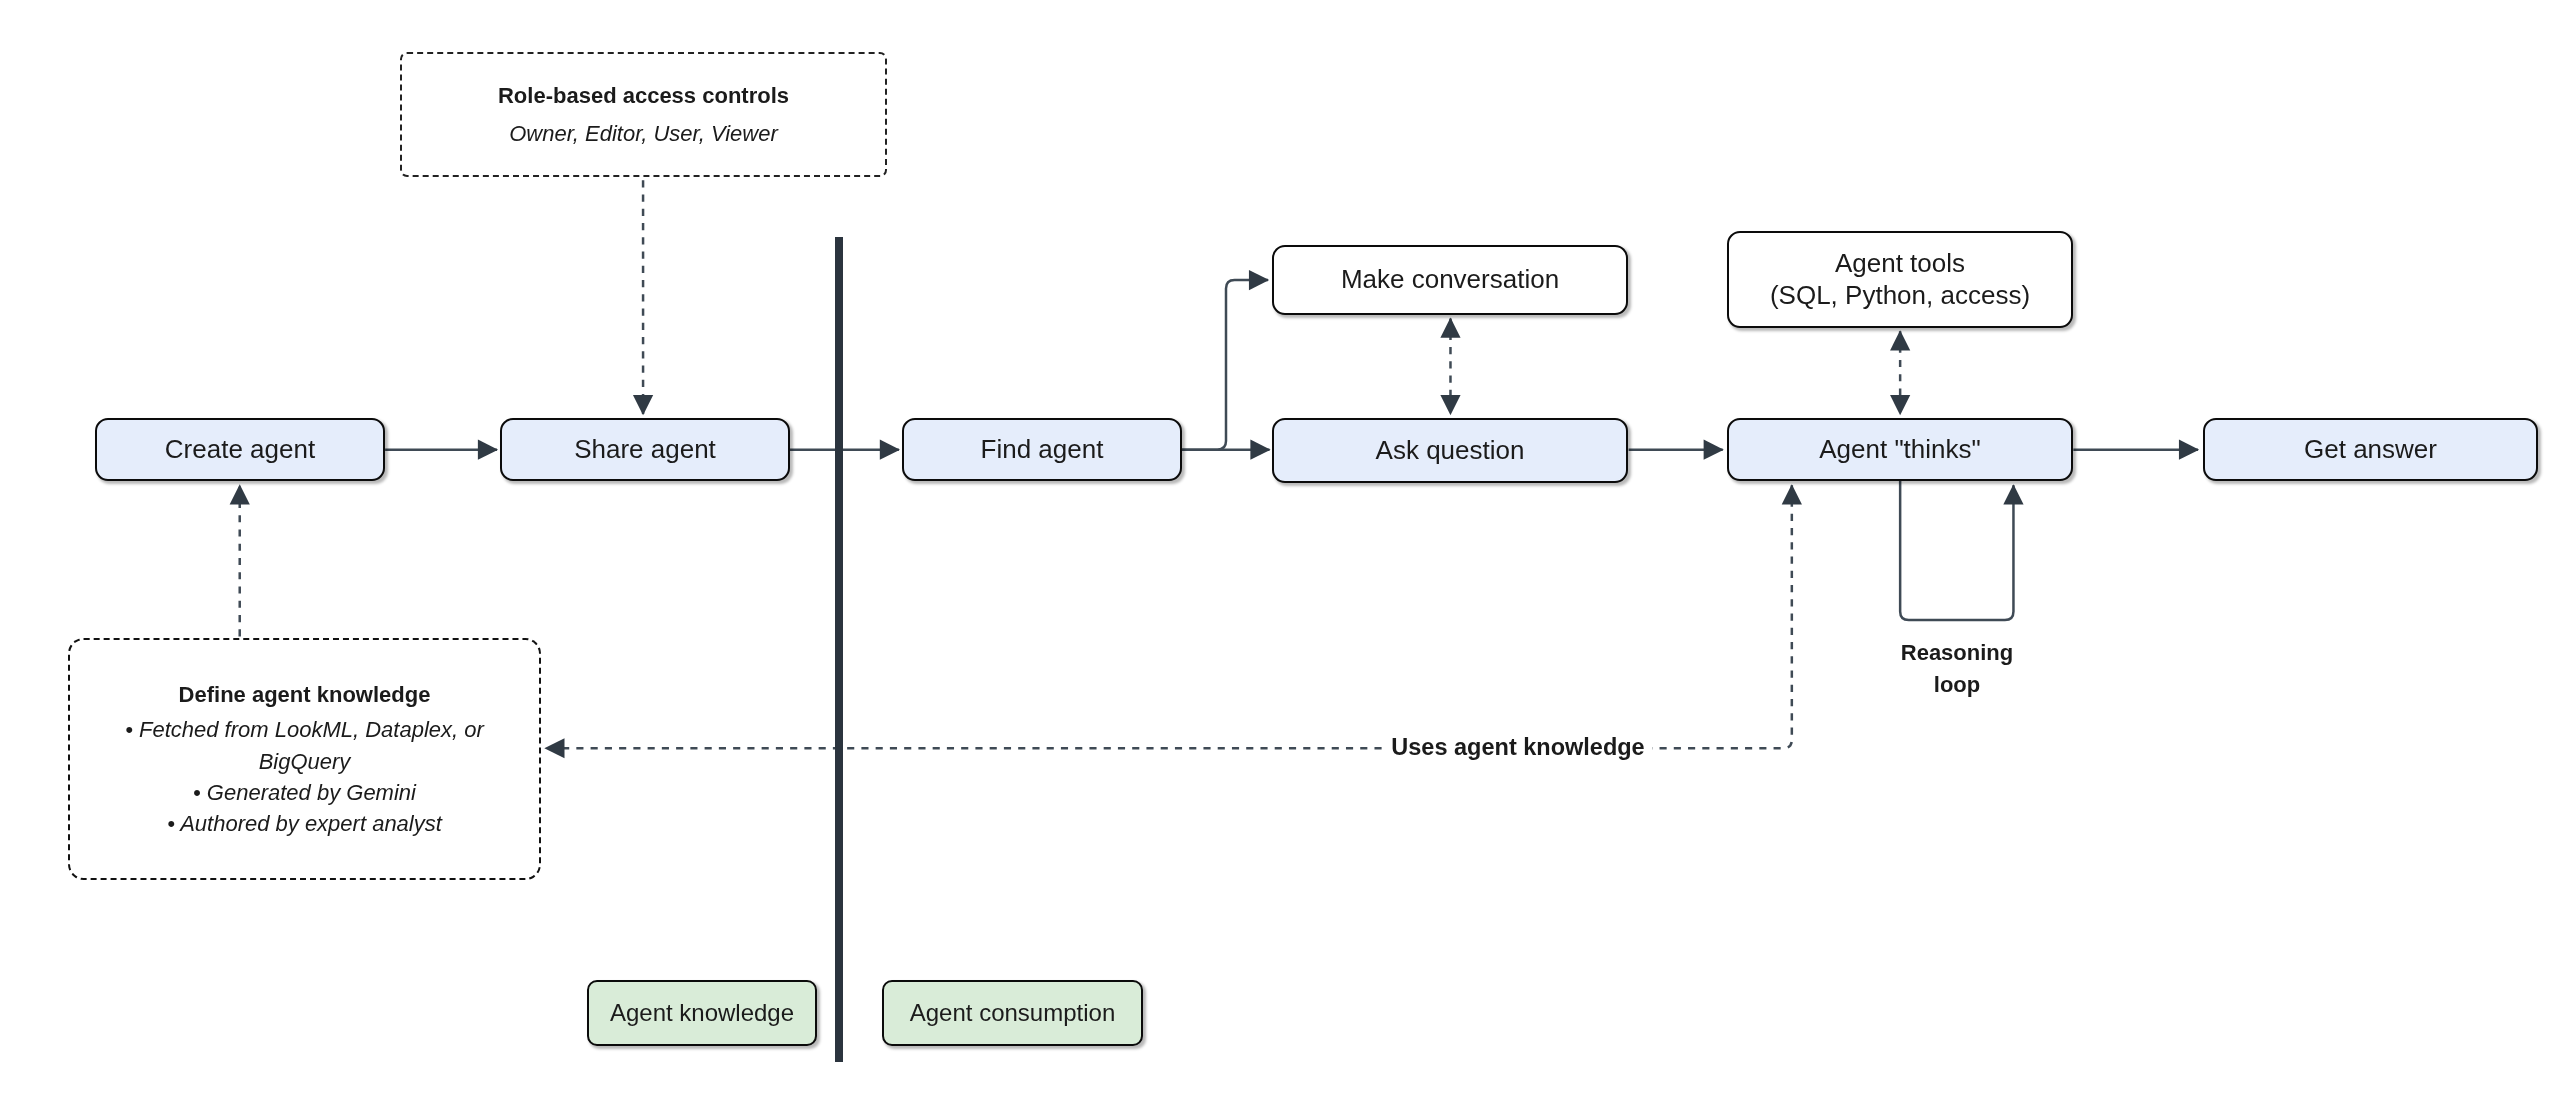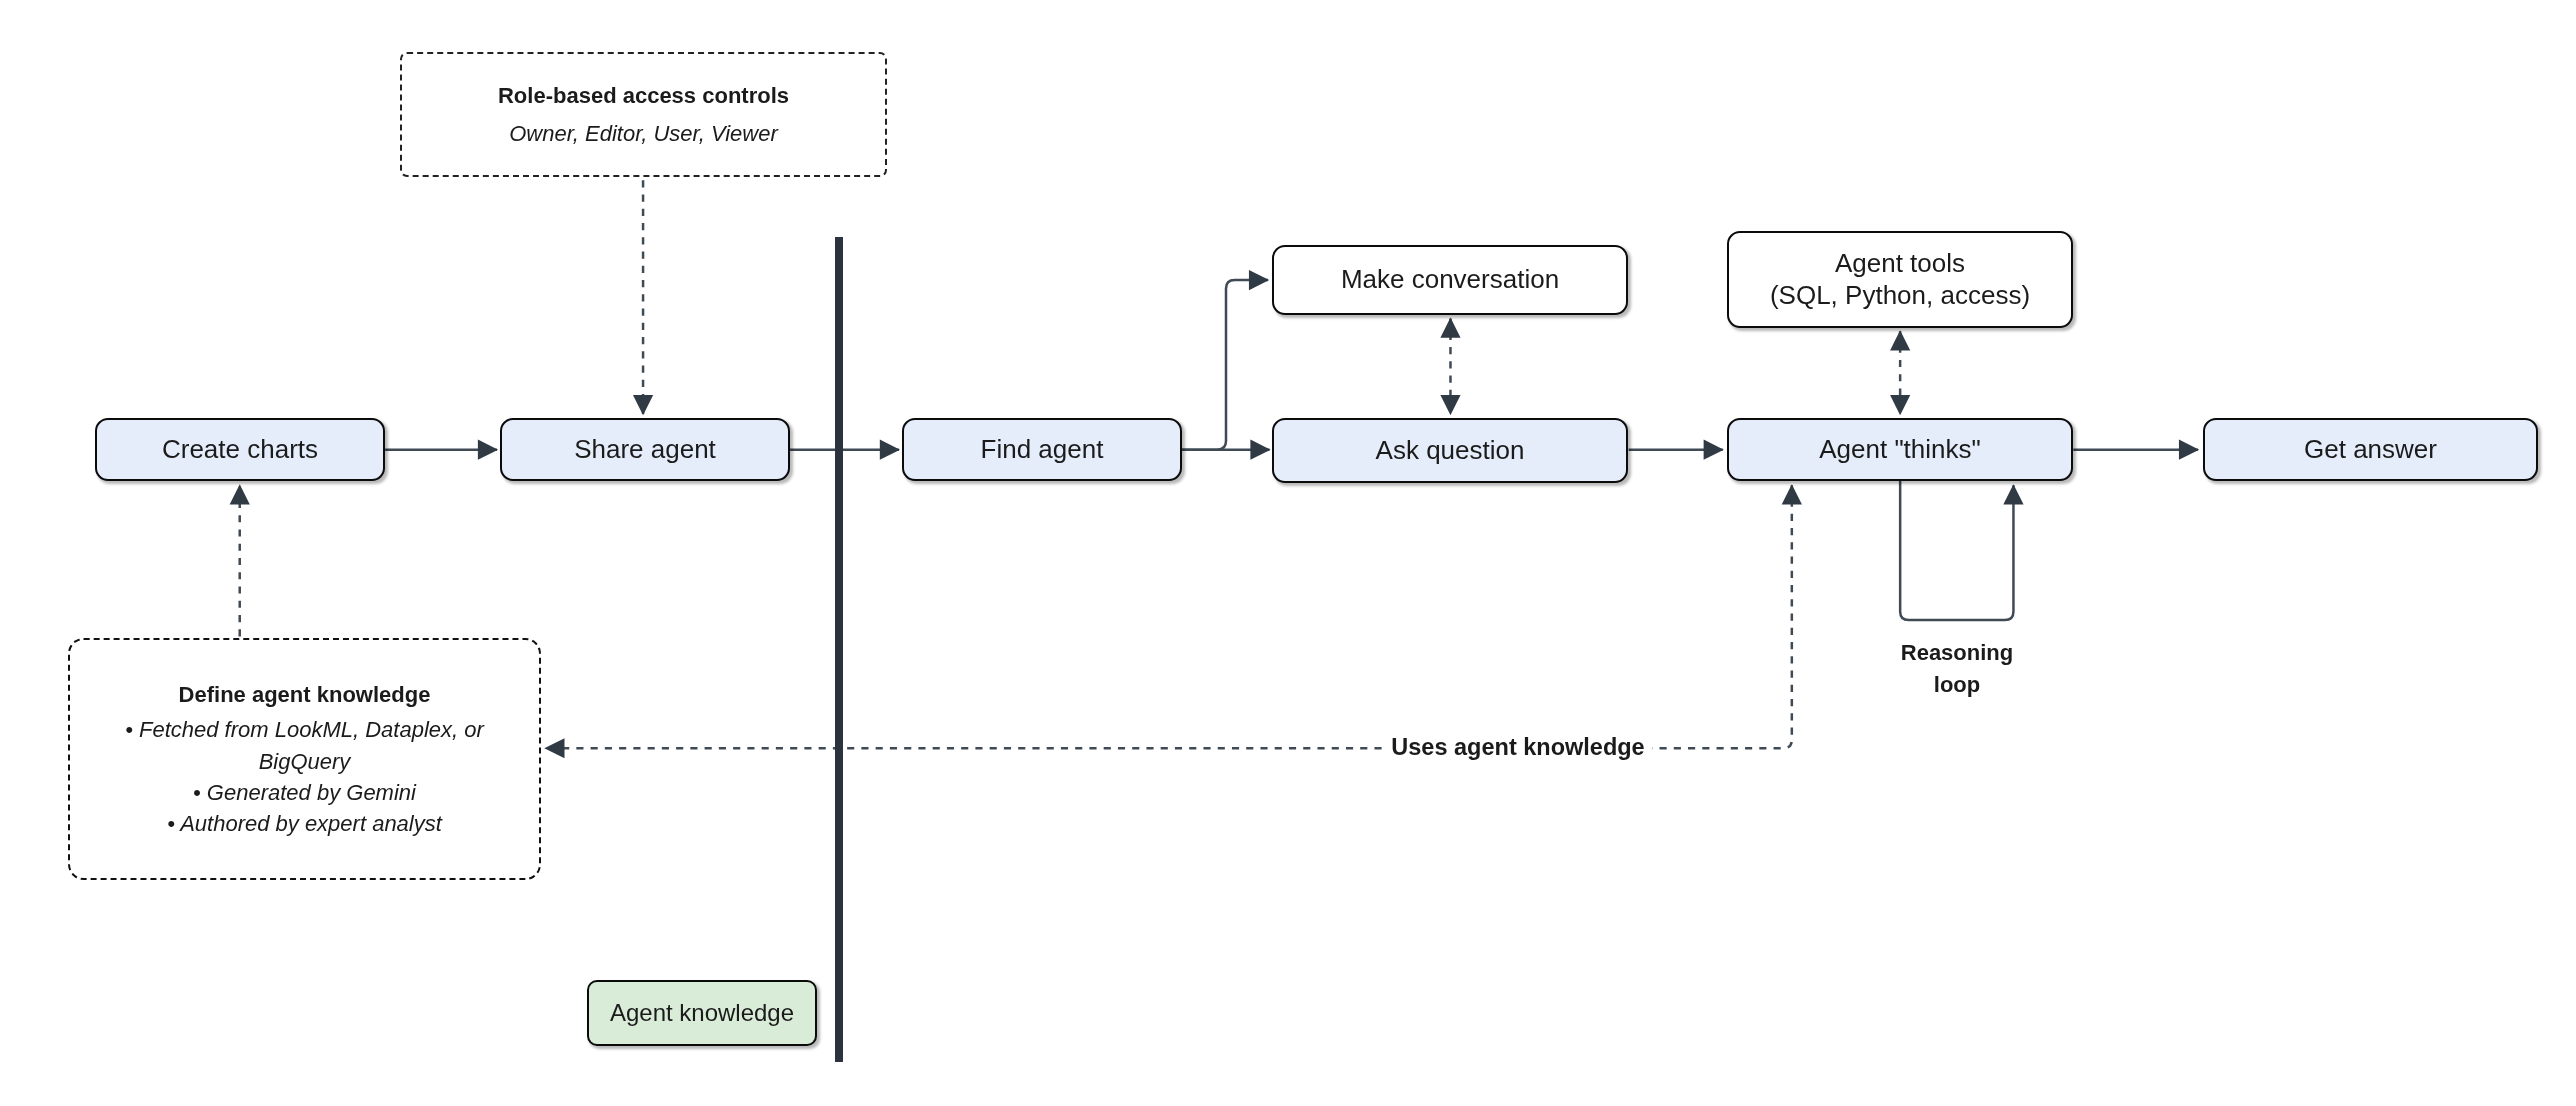--- a/index.html
+++ b/index.html
@@ -138,21 +138,21 @@
     <path class="wire dashed" d="M 336 893 L 336 681" marker-end="url(#arr)"></path>
 
     <path class="wire dashed" d="M 2514 681 L 2514 1038 Q 2514 1050 2502 1050 L 765 1050" marker-start="url(#arr)" marker-end="url(#arr)"></path>
 
     <path class="wire" d="M 2666 675 L 2666 858 Q 2666 870 2678 870 L 2813 870 Q 2825 870 2825 858 L 2825 681" marker-end="url(#arr)"></path>
   </svg>
 
   <div class="lane-divider" style="left:835px; top:237px; width:7.8px; height:825px;"></div>
 
   <div class="node blue" style="left:95px; top:418px; width:290px; height:63px;">
-    <span class="line">Create charts</span>
+    <span class="line">Create agent</span>
   </div>
 
   <div class="node blue" style="left:902px; top:418px; width:280px; height:63px;">
     <span class="line">Find agent</span>
   </div>
 
   <div class="node blue" style="left:500px; top:418px; width:290px; height:63px;">
     <span class="line">Share agent</span>
   </div>
 
@@ -190,15 +190,18 @@
   </div>
 
   <div class="edge-label uses" style="left:1518px; top:748px;">Uses agent knowledge</div>
 
   <div class="edge-label loop" style="left:1957px; top:637px;">Reasoning loop</div>
 
   <div class="node green" style="left:587px; top:980px; width:230px; height:66px;">
     <span class="line">Agent knowledge</span>
   </div>
 
+  <div class="node green" style="left:882px; top:980px; width:261px; height:66px;">
+    <span class="line">Agent consumption</span>
+  </div>
 
 </div>
 
 
 </body></html>

